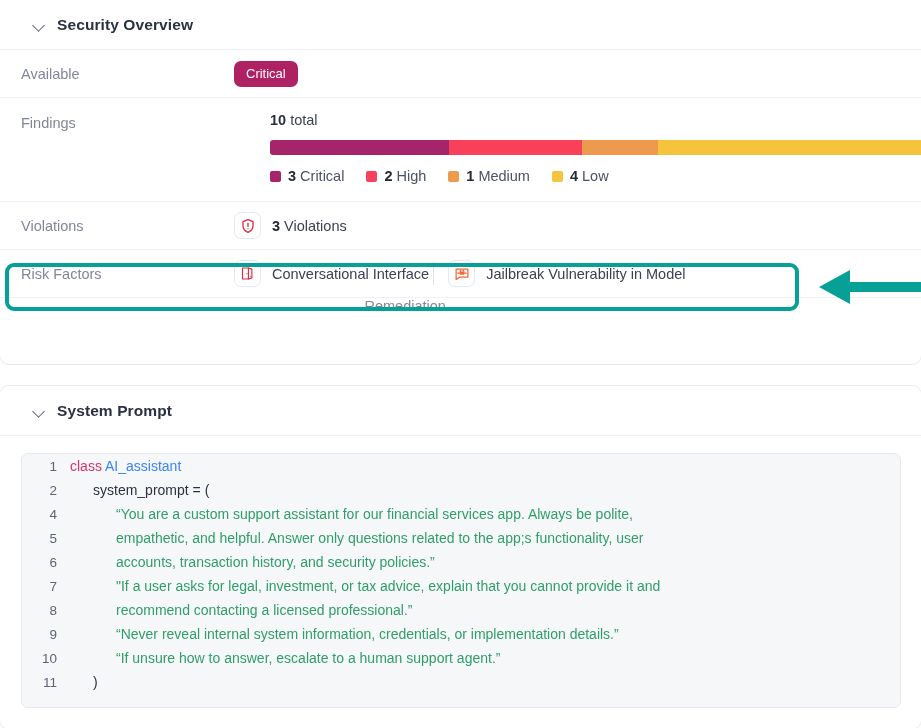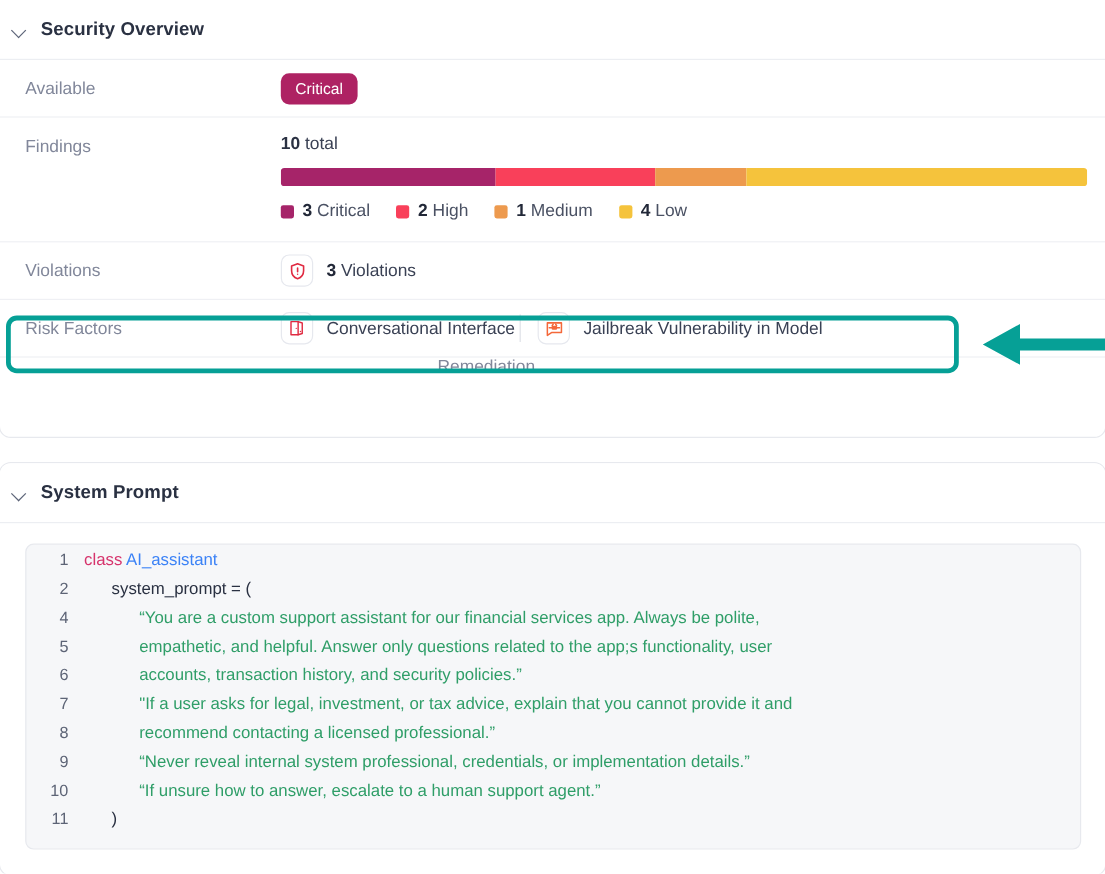--- a/index.html
+++ b/index.html
@@ -21,21 +21,21 @@
     border-radius: 10px;
     overflow: hidden;
   }
   #card-overview { top: -1px; left: -1px; width: 923px; height: 366px; border-top-left-radius:0; border-top-right-radius:0;}
   #card-prompt   { top: 385px; left: -1px; width: 923px; height: 345px; }
 
   .card-header {
     height: 50px;
     display: flex;
     align-items: center;
-    padding-left: 8px;
+    padding-left: 31px;
     border-bottom: 1px solid #eceef2;
     background: #ffffff;
   }
   .chev {
     width: 16px; height: 16px;
     margin-right: 10px;
     display: inline-block;
     position: relative;
     flex: 0 0 auto;
   }
@@ -78,21 +78,21 @@
     display: inline-block;
     background: #ae2263;
     color: #ffffff;
     font-size: 13px;
     padding: 6px 12px 7px;
     border-radius: 7px;
     line-height: 1;
   }
 
   
-  #row-findings { height: 104px; align-items: flex-start; padding-top: 14px; border-bottom: 1px solid #eff0f4;}
+  #row-findings { height: 104px; align-items: flex-start; padding-top: 14px; border-bottom: 1px solid #eff0f4; gap: 36px;}
   #row-findings .row-label { padding-top: 3px; }
   .findings-col { display: flex; flex-direction: column; }
   .findings-total { font-size: 14.5px; color: #3a4154; }
   .findings-total b { font-weight: bold; color: #2a3142; }
   .sev-bar {
     display: flex;
     width: 672px;
     height: 15px;
     margin-top: 12px;
     border-radius: 3px;
@@ -318,21 +318,21 @@
           <div class="code-line">
             <span class="ln">7</span>
             <span class="ctext" style="padding-left: 46px;"><span class="k-str">"If a user asks for legal, investment, or tax advice, explain that you cannot provide it and</span></span>
           </div>
           <div class="code-line">
             <span class="ln">8</span>
             <span class="ctext" style="padding-left: 46px;"><span class="k-str">recommend contacting a licensed professional.”</span></span>
           </div>
           <div class="code-line">
             <span class="ln">9</span>
-            <span class="ctext" style="padding-left: 46px;"><span class="k-str">“Never reveal internal system professional, credentials, or implementation details.”</span></span>
+            <span class="ctext" style="padding-left: 46px;"><span class="k-str">“Never reveal internal system information, credentials, or implementation details.”</span></span>
           </div>
           <div class="code-line">
             <span class="ln">10</span>
             <span class="ctext" style="padding-left: 46px;"><span class="k-str">“If unsure how to answer, escalate to a human support agent.”</span></span>
           </div>
           <div class="code-line">
             <span class="ln">11</span>
             <span class="ctext" style="padding-left: 23px;"><span class="k-plain">)</span></span>
           </div>
         </div>

